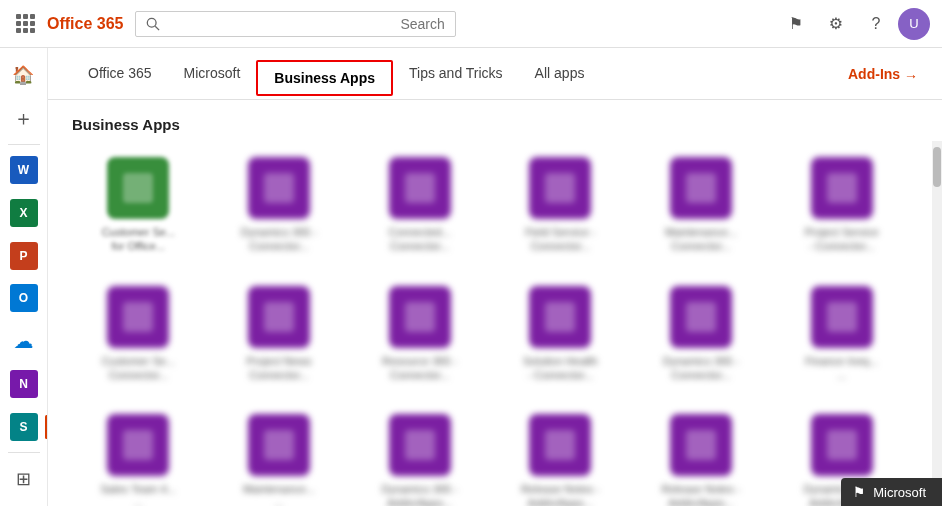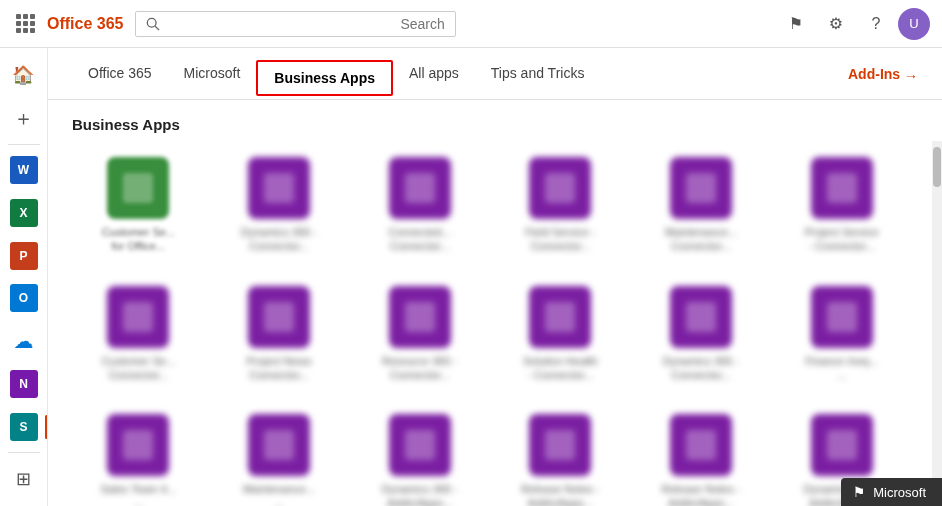--- a/index.html
+++ b/index.html
@@ -209,22 +209,22 @@
       <span class="icon-allapps">⊞</span>
     </div>
   </div>
 
   <div class="content-area">
 
     <div class="nav-tabs">
       <div class="nav-tab">Office 365</div>
       <div class="nav-tab">Microsoft</div>
       <div class="nav-tab active">Business Apps</div>
+      <div class="nav-tab">Tips and Tricks</div>
       <div class="nav-tab">All apps</div>
-      <div class="nav-tab">Tips and Tricks</div>
       <div class="nav-tab-spacer"></div>
       <div class="add-ins-link">Add-Ins →</div>
     </div>
 
     <div class="section-header">Business Apps</div>
 
     <div class="apps-container">
       <div class="apps-scroll">
         <div class="apps-grid" id="apps-grid">
             <div class="app-tile">

